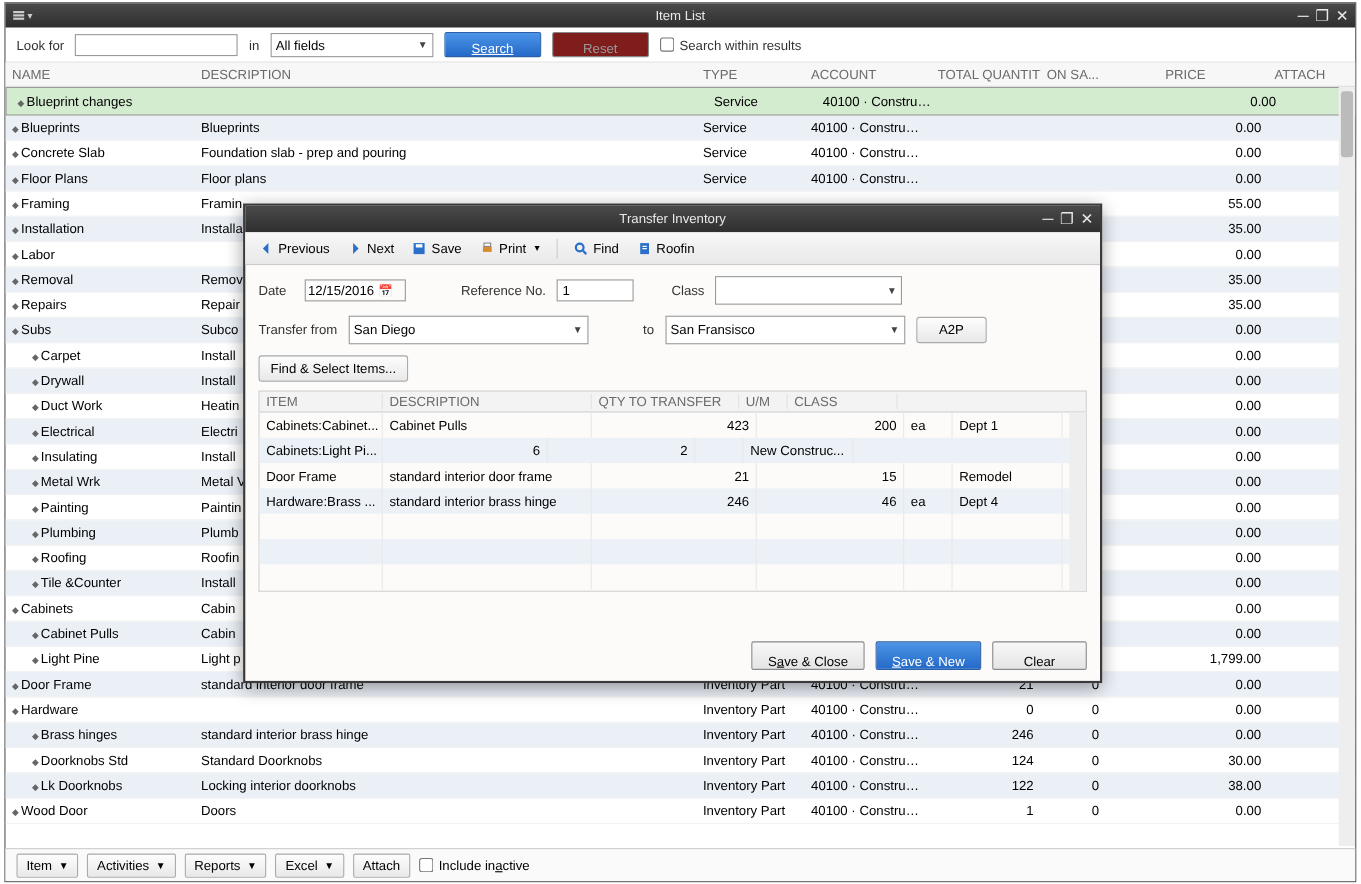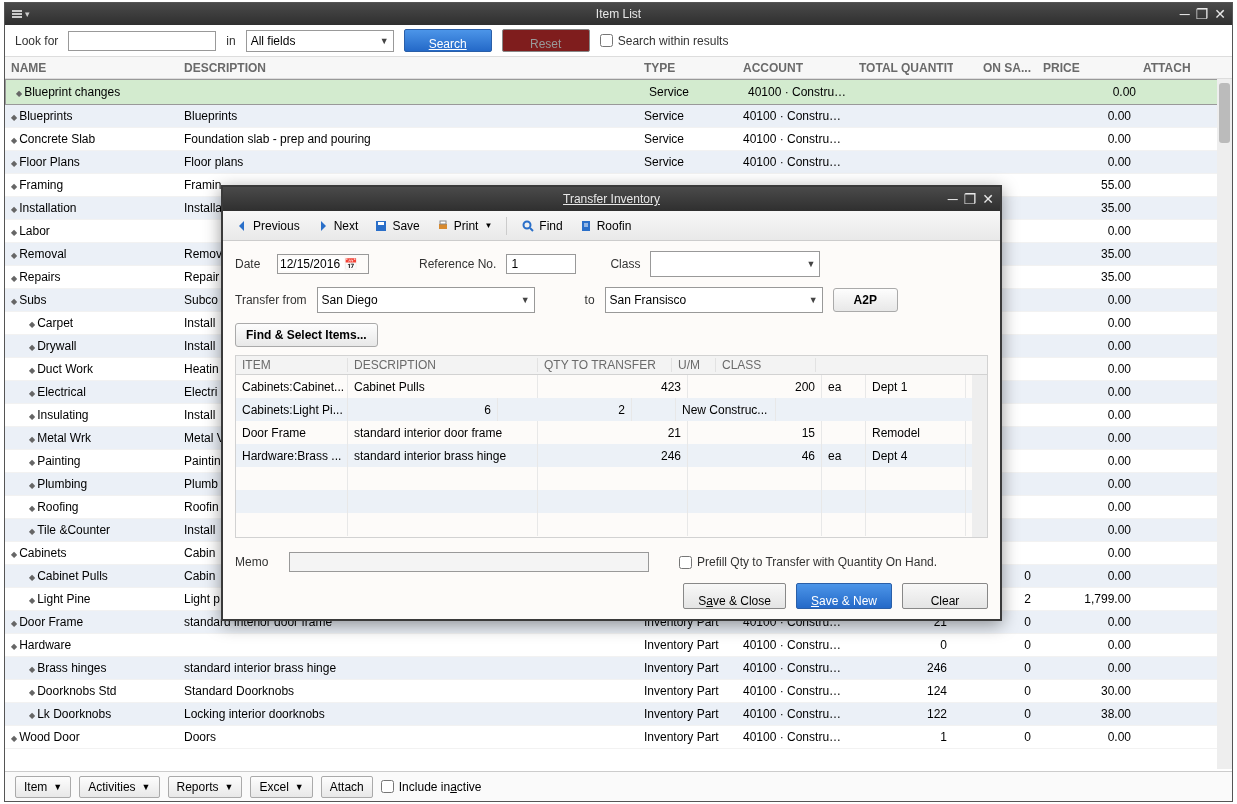--- a/index.html
+++ b/index.html
@@ -21,66 +21,66 @@
 .combo .caret { font-size: 9px; color: #444; }
 .all-fields { width: 148px; }
 .btn { border: 1px solid #888; height: 23px; padding: 0 14px; background: linear-gradient(to bottom,#f8f8f8,#e4e4e4); border-radius: 2px; cursor: pointer; display: inline-flex; align-items: flex-end; justify-content: center; }
 .btn.primary { background: linear-gradient(to bottom,#4c95e8,#2469c8); color: #fff; border-color: #2a5fa8; }
 .btn[disabled] { color: #999; background: #7f1d1d; }
 .chk { display: inline-flex; align-items: center; gap: 5px; }
 .chk input { width: 13px; height: 13px; }
 
 
 .col-headers { display: flex; height: 22px; background: #f7f7f7; color: #6a6a6a; font-size: 11px; align-items: center; border-bottom: 1px solid #ddd; }
-.col-headers > div { padding: 0 6px; white-space: nowrap; overflow: hidden; font-weight: bold; }
+.col-headers > div { padding: 0 6px; white-space: nowrap; overflow: hidden; }
 
 
 .grid { position: relative; }
 .row { display: flex; height: 23px; align-items: center; border-bottom: 1px solid #f2f2f2; }
 .row.sel { background: #d3ebcf; }
 .row.alt { background: #ebf0f7; }
 .row > div { padding: 0 6px; white-space: nowrap; overflow: hidden; text-overflow: ellipsis; }
 .diamond { color: #666; font-size: 8px; margin-right: 2px; }
 
 .c-name { width: 173px; }
 .c-desc { width: 460px; }
 .c-type { width: 99px; }
 .c-acct { width: 116px; }
 .c-tq { width: 100px; text-align: right; }
-.c-onsa { width: 60px; text-align: right; margin-left: 24px; }
-.c-price { width: 100px; text-align: right; }
+.c-onsa { width: 60px; text-align: right; }
+.c-price { width: 100px; text-align: right; margin-left: 48px; }
 .c-att { width: 80px; }
 
 .ind1 { padding-left: 24px !important; }
 
 .scrollbar-v { position: absolute; right: 0; top: 0; bottom: 0; width: 15px; background: #eee; }
 .scrollbar-v .thumb { position: absolute; left: 2px; right: 2px; top: 4px; height: 60px; background: #bbb; border-radius: 3px; }
 
 
 .bottom-bar { position: absolute; left: 0; right: 0; bottom: 0; height: 30px; border-top: 1px solid #ccc; background: #fafafa; display: flex; align-items: center; gap: 8px; padding: 0 10px; }
 .dd-btn { border: 1px solid #aaa; height: 22px; padding: 0 8px; background: linear-gradient(to bottom,#fdfdfd,#e8e8e8); display: inline-flex; align-items: center; gap: 6px; border-radius: 2px; cursor: pointer; }
 .dd-btn .caret { font-size: 9px; }
 
 
 .dialog { position: absolute; left: 221px; top: 185px; width: 781px; height: 436px; background: #fdfbf9; border: 2px solid #3a3a3a; box-shadow: 0 4px 16px rgba(0,0,0,0.4); }
-.dialog .title-bar { height: 24px; text-decoration: underline; }
+.dialog .title-bar { height: 24px; }
 .dialog .toolbar { height: 30px; background: linear-gradient(to bottom,#f7f7f7,#e9e9e9); border-bottom: 1px solid #ccc; display: flex; align-items: center; gap: 4px; padding: 0 6px; }
 .tbtn { display: inline-flex; align-items: center; gap: 4px; padding: 2px 6px; cursor: pointer; border-radius: 2px; }
 .tb-sep { width: 1px; height: 18px; background: #ccc; margin: 0 4px; }
 .icn { width: 14px; height: 14px; display: inline-block; }
 
 .dlg-body { padding: 10px 12px 8px 12px; }
 .form-row { display: flex; align-items: center; gap: 10px; margin-bottom: 10px; }
 .form-row label { color: #333; }
 .date-in { width: 92px; display: inline-flex; align-items: center; border: 1px solid #999; height: 20px; padding: 0 2px; }
 .date-in input { border: none; width: 64px; }
 .cal { font-size: 11px; cursor: pointer; }
 .sel { display: inline-flex; align-items: center; justify-content: space-between; border: 1px solid #999; height: 26px; padding: 0 4px; background: #fff; }
 .sel .caret { font-size: 9px; color: #444; }
-.small-btn { border: 1px solid #aaa; height: 24px; padding: 0 20px; background: linear-gradient(to bottom,#fdfdfd,#e8e8e8); border-radius: 3px; cursor: pointer; font-weight: bold; }
+.small-btn { border: 1px solid #aaa; height: 24px; padding: 0 20px; background: linear-gradient(to bottom,#fdfdfd,#e8e8e8); border-radius: 3px; cursor: pointer; }
 
 
 .d-headers { display: flex; height: 20px; background: #f3f3f3; color: #6a6a6a; font-size: 11px; align-items: center; border: 1px solid #d2d2d2; }
 .d-headers > div { padding: 0 6px; border-right: 1px solid #e2e2e2; }
 .d-grid .drow { display: flex; height: 23px; align-items: center; }
 .d-grid .drow > div { padding: 0 6px; white-space: nowrap; overflow: hidden; text-overflow: ellipsis; border-right: 1px solid #e8e8e8; height: 100%; display: flex; align-items: center; }
 .d-grid .drow.alt { background: #ecf1f7; }
 .d-grid-wrap { border: 1px solid #d2d2d2; border-top: none; position: relative; }
 .dc-item { width: 112px; }
 .dc-desc { width: 190px; }
@@ -590,29 +590,20 @@
             <div class="dc-desc"></div>
             <div class="dc-qoh"></div>
             <div class="dc-qtt"></div>
             <div class="dc-um"></div>
             <div class="dc-class"></div>
           </div>
         </div>
       <div style="position:absolute;right:0;top:0;bottom:0;width:15px;background:#eee"></div>
     </div>
 
-    <div class="form-row" style="margin-top:14px">
-      <label style="width:44px">Memo</label>
-      <input class="text-input" style="width: 360px; background: rgb(244, 244, 244);" value="">
-      <div style="width:10px"></div>
-      <label class="chk">
-        <input type="checkbox" style="">
-        <span>Prefill Qty to Transfer with Quantity On Hand.</span>
-      </label>
-    </div>
   </div>
 
   <div class="dlg-buttons">
     <button class="btn">S<span class="u">a</span>ve &amp; Close</button>
     <button class="btn primary"><span class="u">S</span>ave &amp; New</button>
     <button class="btn">
         <span>Clear</span>
       </button>
   </div>
 </div>

